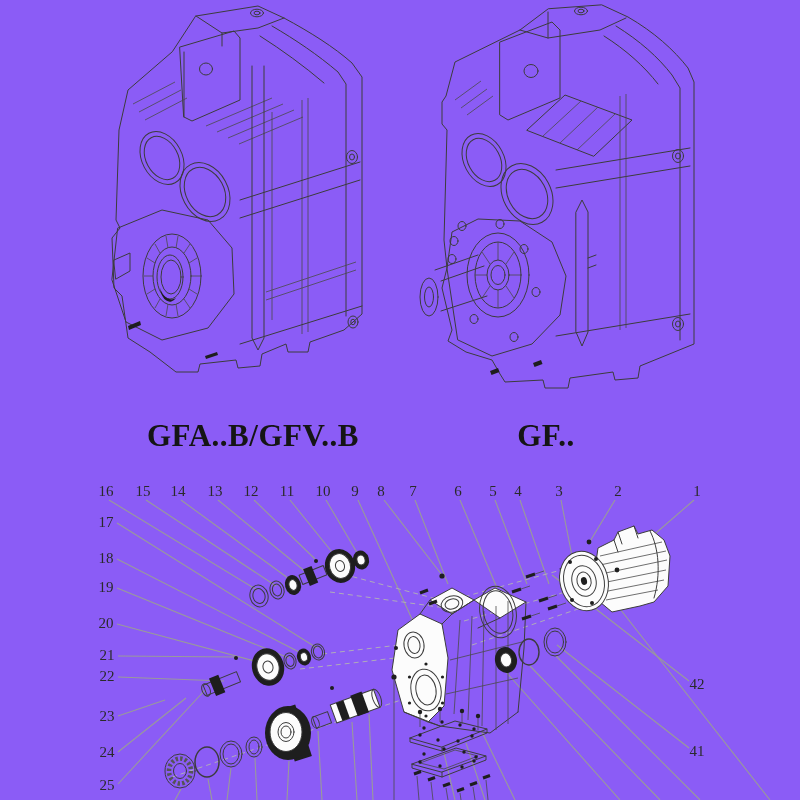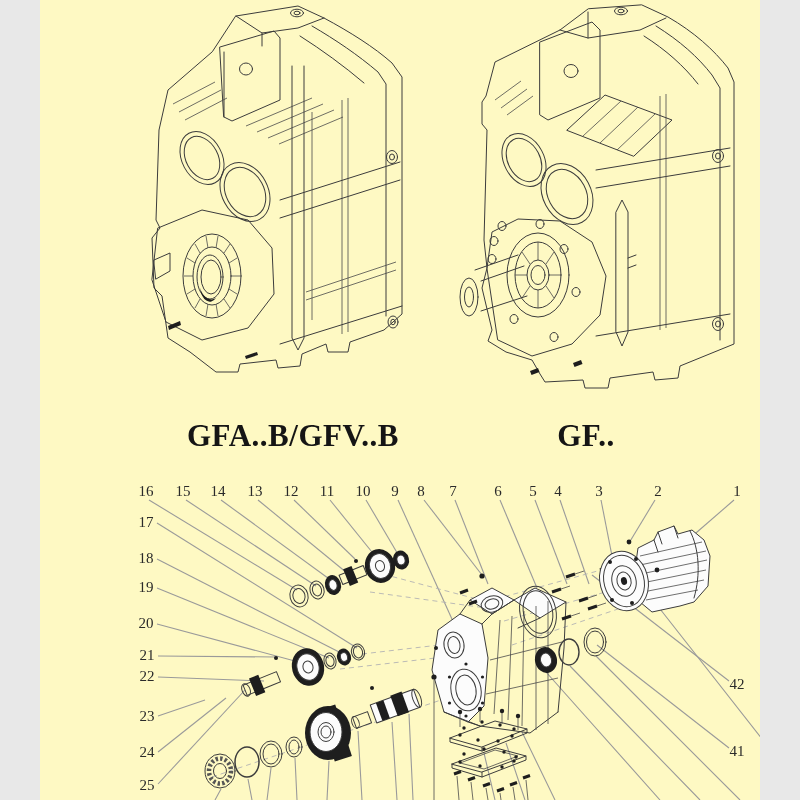--- a/index.html
+++ b/index.html
@@ -1,18 +1,18 @@
 <!DOCTYPE html>
 <html><head>
 <meta charset="utf-8">
 <style>
   html,body{margin:0;padding:0;background:#e8e8e8;}
   .canvas{
-    width:720px;height:800px;margin:0 auto;position:relative;
-    background:#fef9c3;overflow:hidden;
+    width:800px;height:800px;margin:0 auto;position:relative;
+    background:#8b5cf6;overflow:hidden;
     font-family:"Liberation Serif", serif;
   }
   svg{position:absolute;left:0;top:0;}
   .ln{stroke:#3c3c3c;stroke-width:1;fill:none;stroke-linejoin:round;stroke-linecap:round;}
   .lnt{stroke:#4a4a4a;stroke-width:.8;fill:none;}
   .lnf{stroke:#3c3c3c;stroke-width:1;fill:#fcfcfc;stroke-linejoin:round;}
   .dk{fill:#1e1e1e;stroke:none;}
   .dkl{stroke:#1e1e1e;stroke-width:3;stroke-linecap:butt;fill:none;}
   .leader{stroke:#9a9a9a;stroke-width:1.1;fill:none;}
   .dash{stroke:#b3b3b3;stroke-width:.9;fill:none;stroke-dasharray:5 4;}

